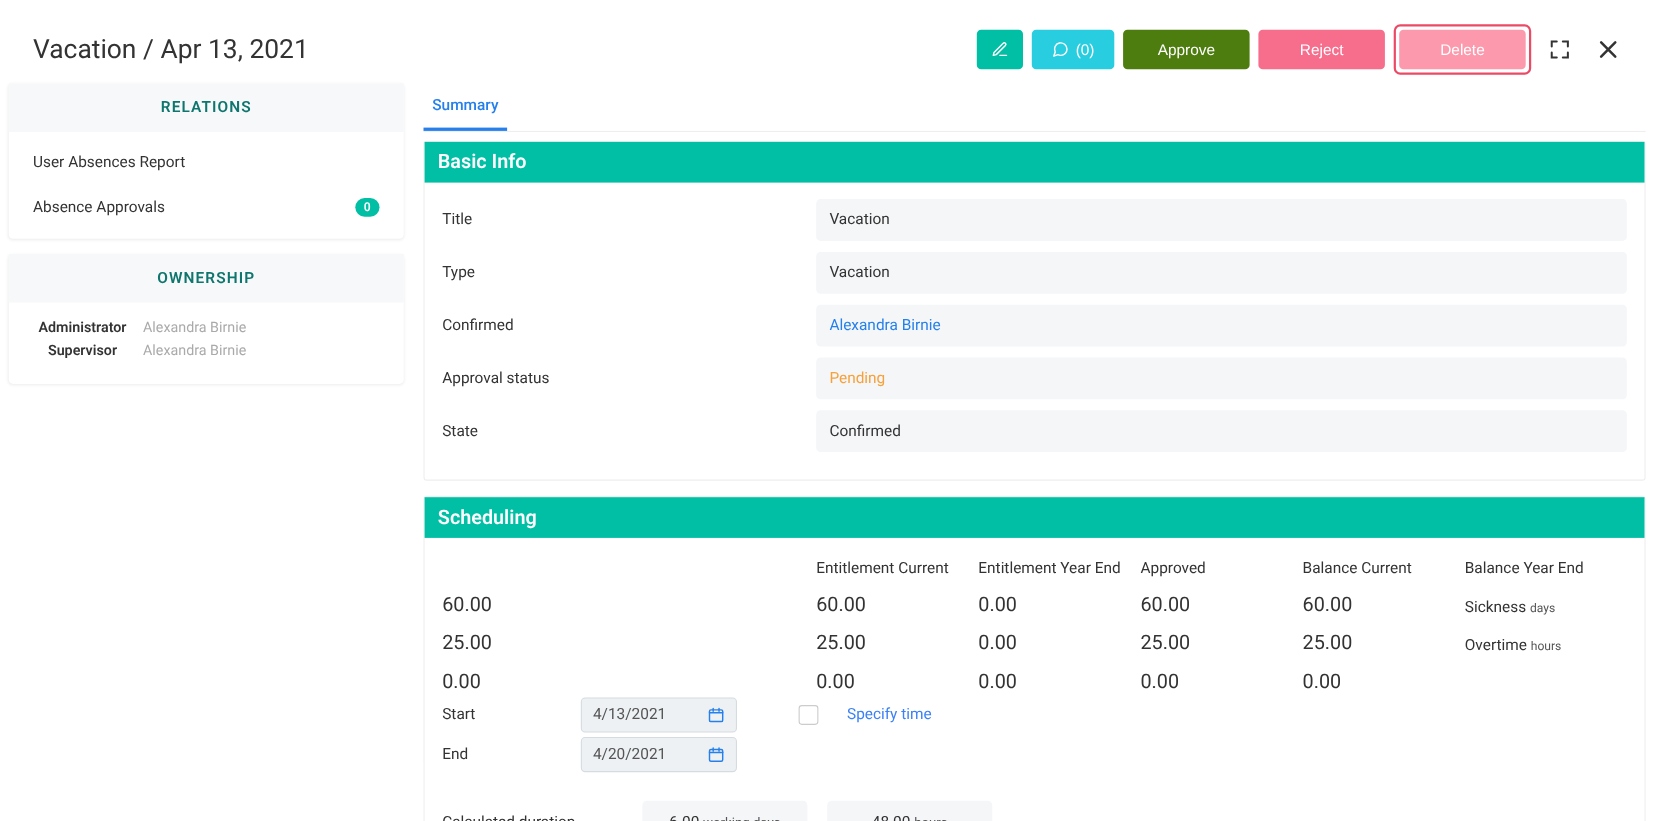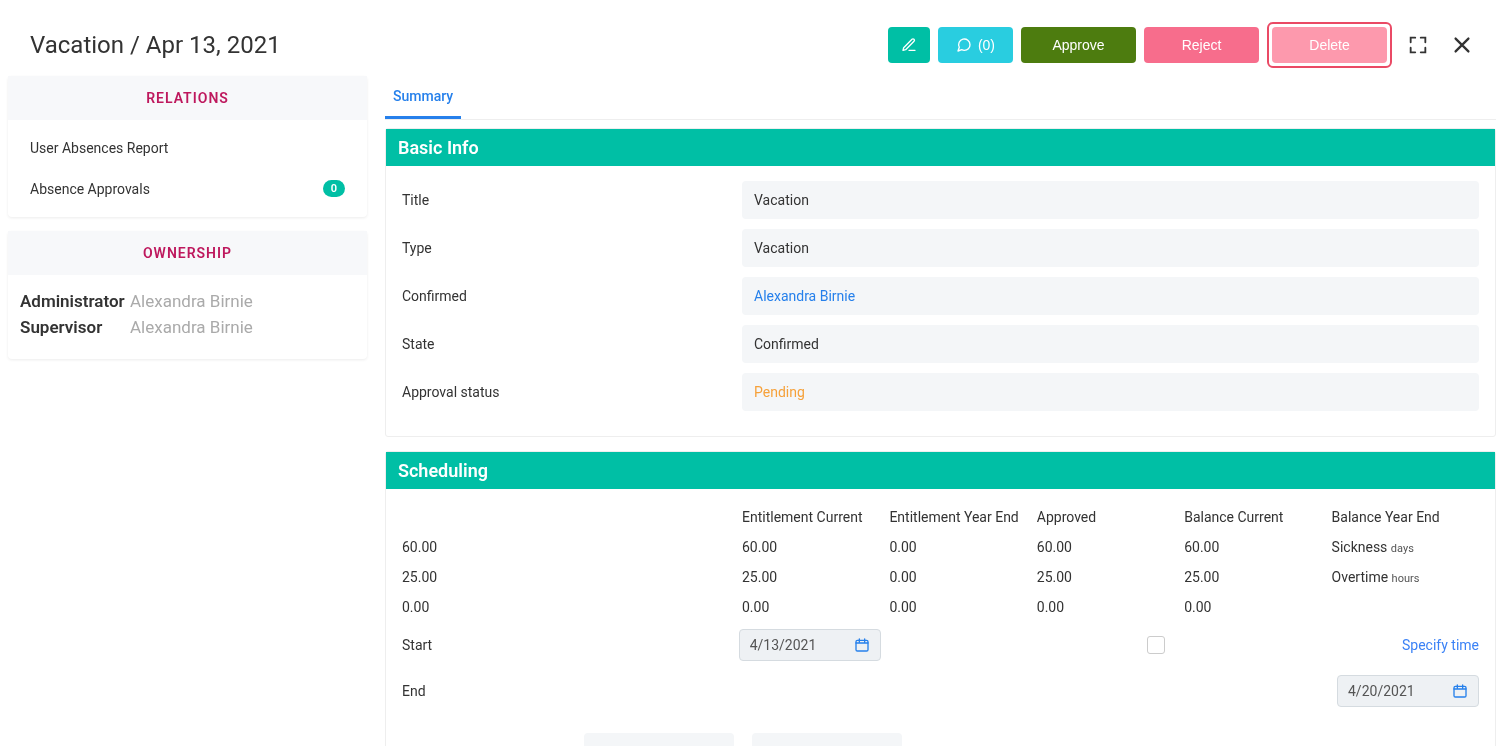--- a/index.html
+++ b/index.html
@@ -71,21 +71,21 @@
     background: #fff;
     border-radius: 4px;
     box-shadow: 0 1px 3px rgba(0,0,0,0.08);
     margin-bottom: 14px;
   }
   .side-header {
     background: #f7f8fa;
     text-align: center;
     letter-spacing: 1px;
     font-weight: 600;
-    color: #be185d;
+    color: #0f766e;
     padding: 14px;
   }
   .side-list {
     padding: 8px 0;
   }
   .side-item {
     display: flex;
     justify-content: space-between;
     align-items: center;
     padding: 12px 22px;
@@ -95,21 +95,22 @@
   .badge {
     background: #00bfa5;
     color: #fff;
     font-size: 11px;
     font-weight: 600;
     border-radius: 10px;
     padding: 2px 8px;
   }
   .own-grid {
     padding: 16px 12px;
-    font-size: 17px;
+    font-size: 13px;
+    text-align: center;
   }
   .own-row {
     display: flex;
     margin-bottom: 6px;
   }
   .own-label {
     width: 110px;
     font-weight: 600;
     color: #333;
   }
@@ -186,27 +187,26 @@
   .sched-rowlabel {
     color: #333;
     font-size: 14px;
   }
   .sched-rowlabel .unit {
     font-size: 11px;
     color: #555;
   }
   .sched-cell {
     color: #333;
-    font-size: 14px;
+    font-size: 18px;
   }
   .date-row {
     display: flex;
     align-items: center;
-    margin-top: 14px;
-    justify-content: space-between;
+    margin-top: 4px;
   }
   .date-label {
     width: 126px;
     color: #333;
   }
   .date-input {
     display: inline-flex;
     align-items: center;
     background: #eef1f4;
     border: 1px solid #d5dbe0;
@@ -329,26 +329,26 @@
         </div>
         <div class="field-row">
           <div class="field-label">Type</div>
           <div class="field-value">Vacation</div>
         </div>
         <div class="field-row">
           <div class="field-label">Confirmed</div>
           <div class="field-value link">Alexandra Birnie</div>
         </div>
         <div class="field-row">
+          <div class="field-label">Approval status</div>
+          <div class="field-value pending">Pending</div>
+        </div>
+        <div class="field-row">
           <div class="field-label">State</div>
           <div class="field-value">Confirmed</div>
-        </div>
-        <div class="field-row">
-          <div class="field-label">Approval status</div>
-          <div class="field-value pending">Pending</div>
         </div>
       </div>
     </div>
 
     <div class="panel">
       <div class="panel-header">Scheduling</div>
       <div class="panel-body">
         <div class="sched-grid">
           <div></div>
           <div class="sched-head">Entitlement Current</div>

